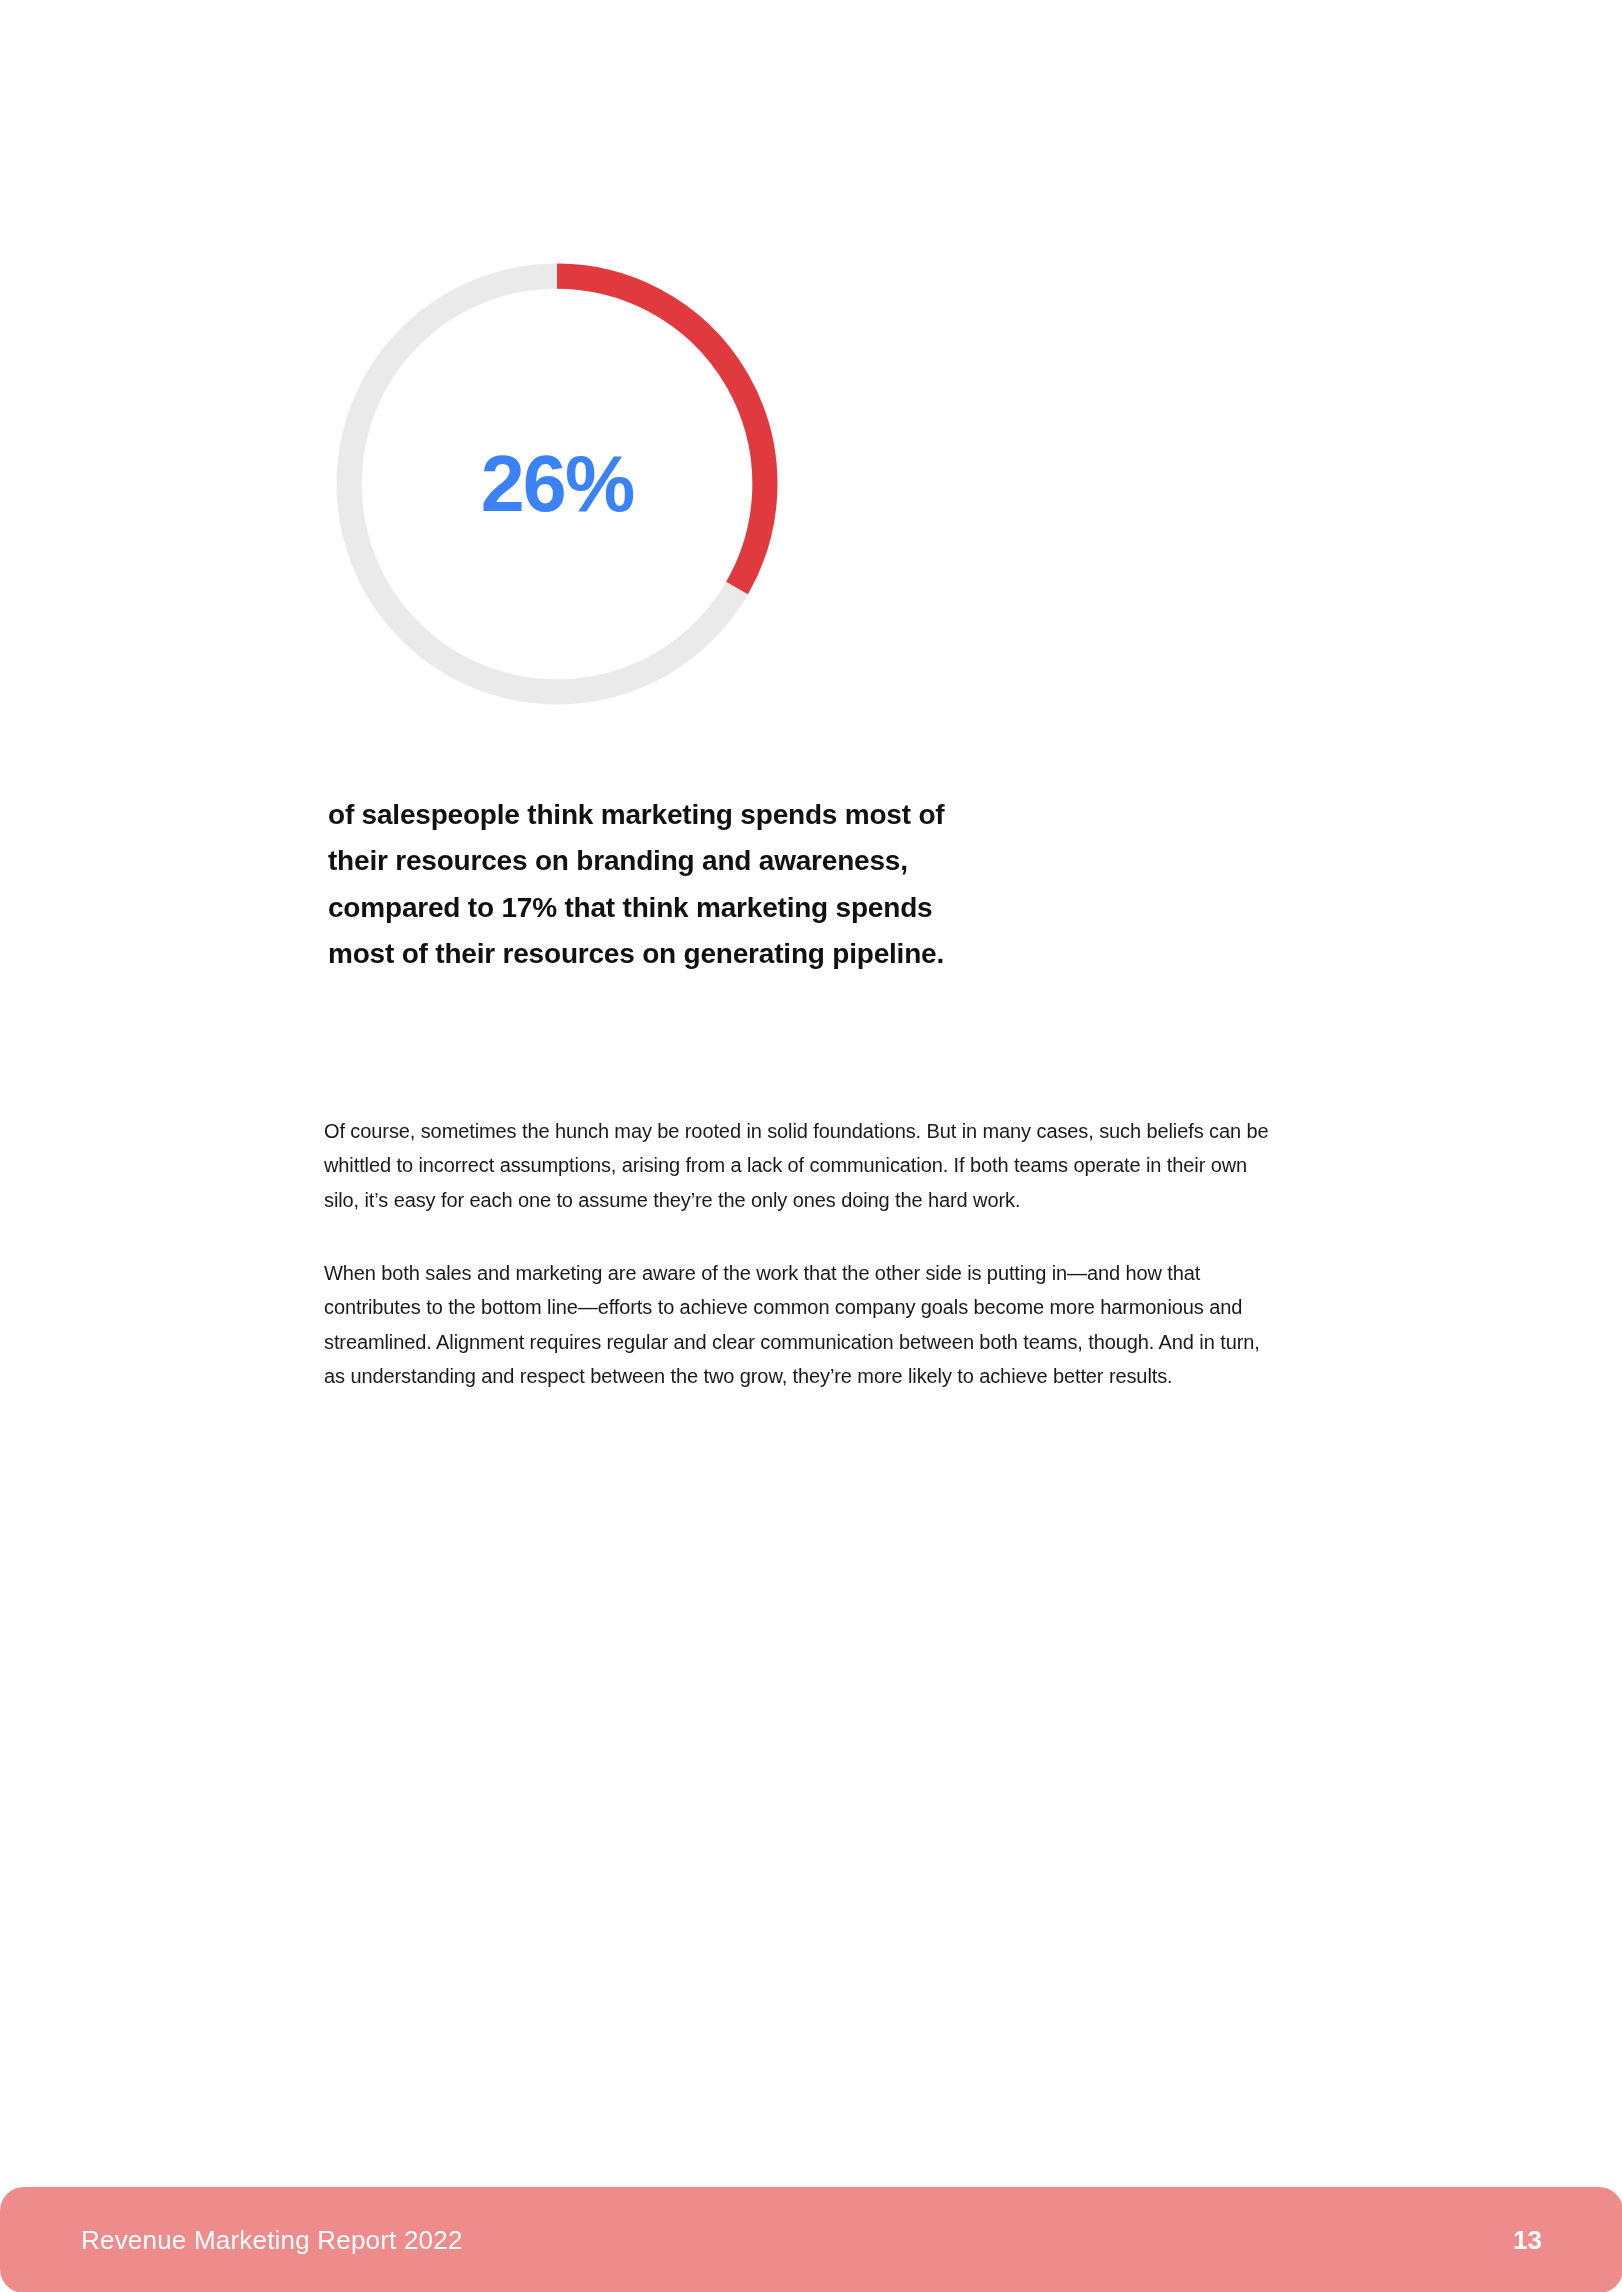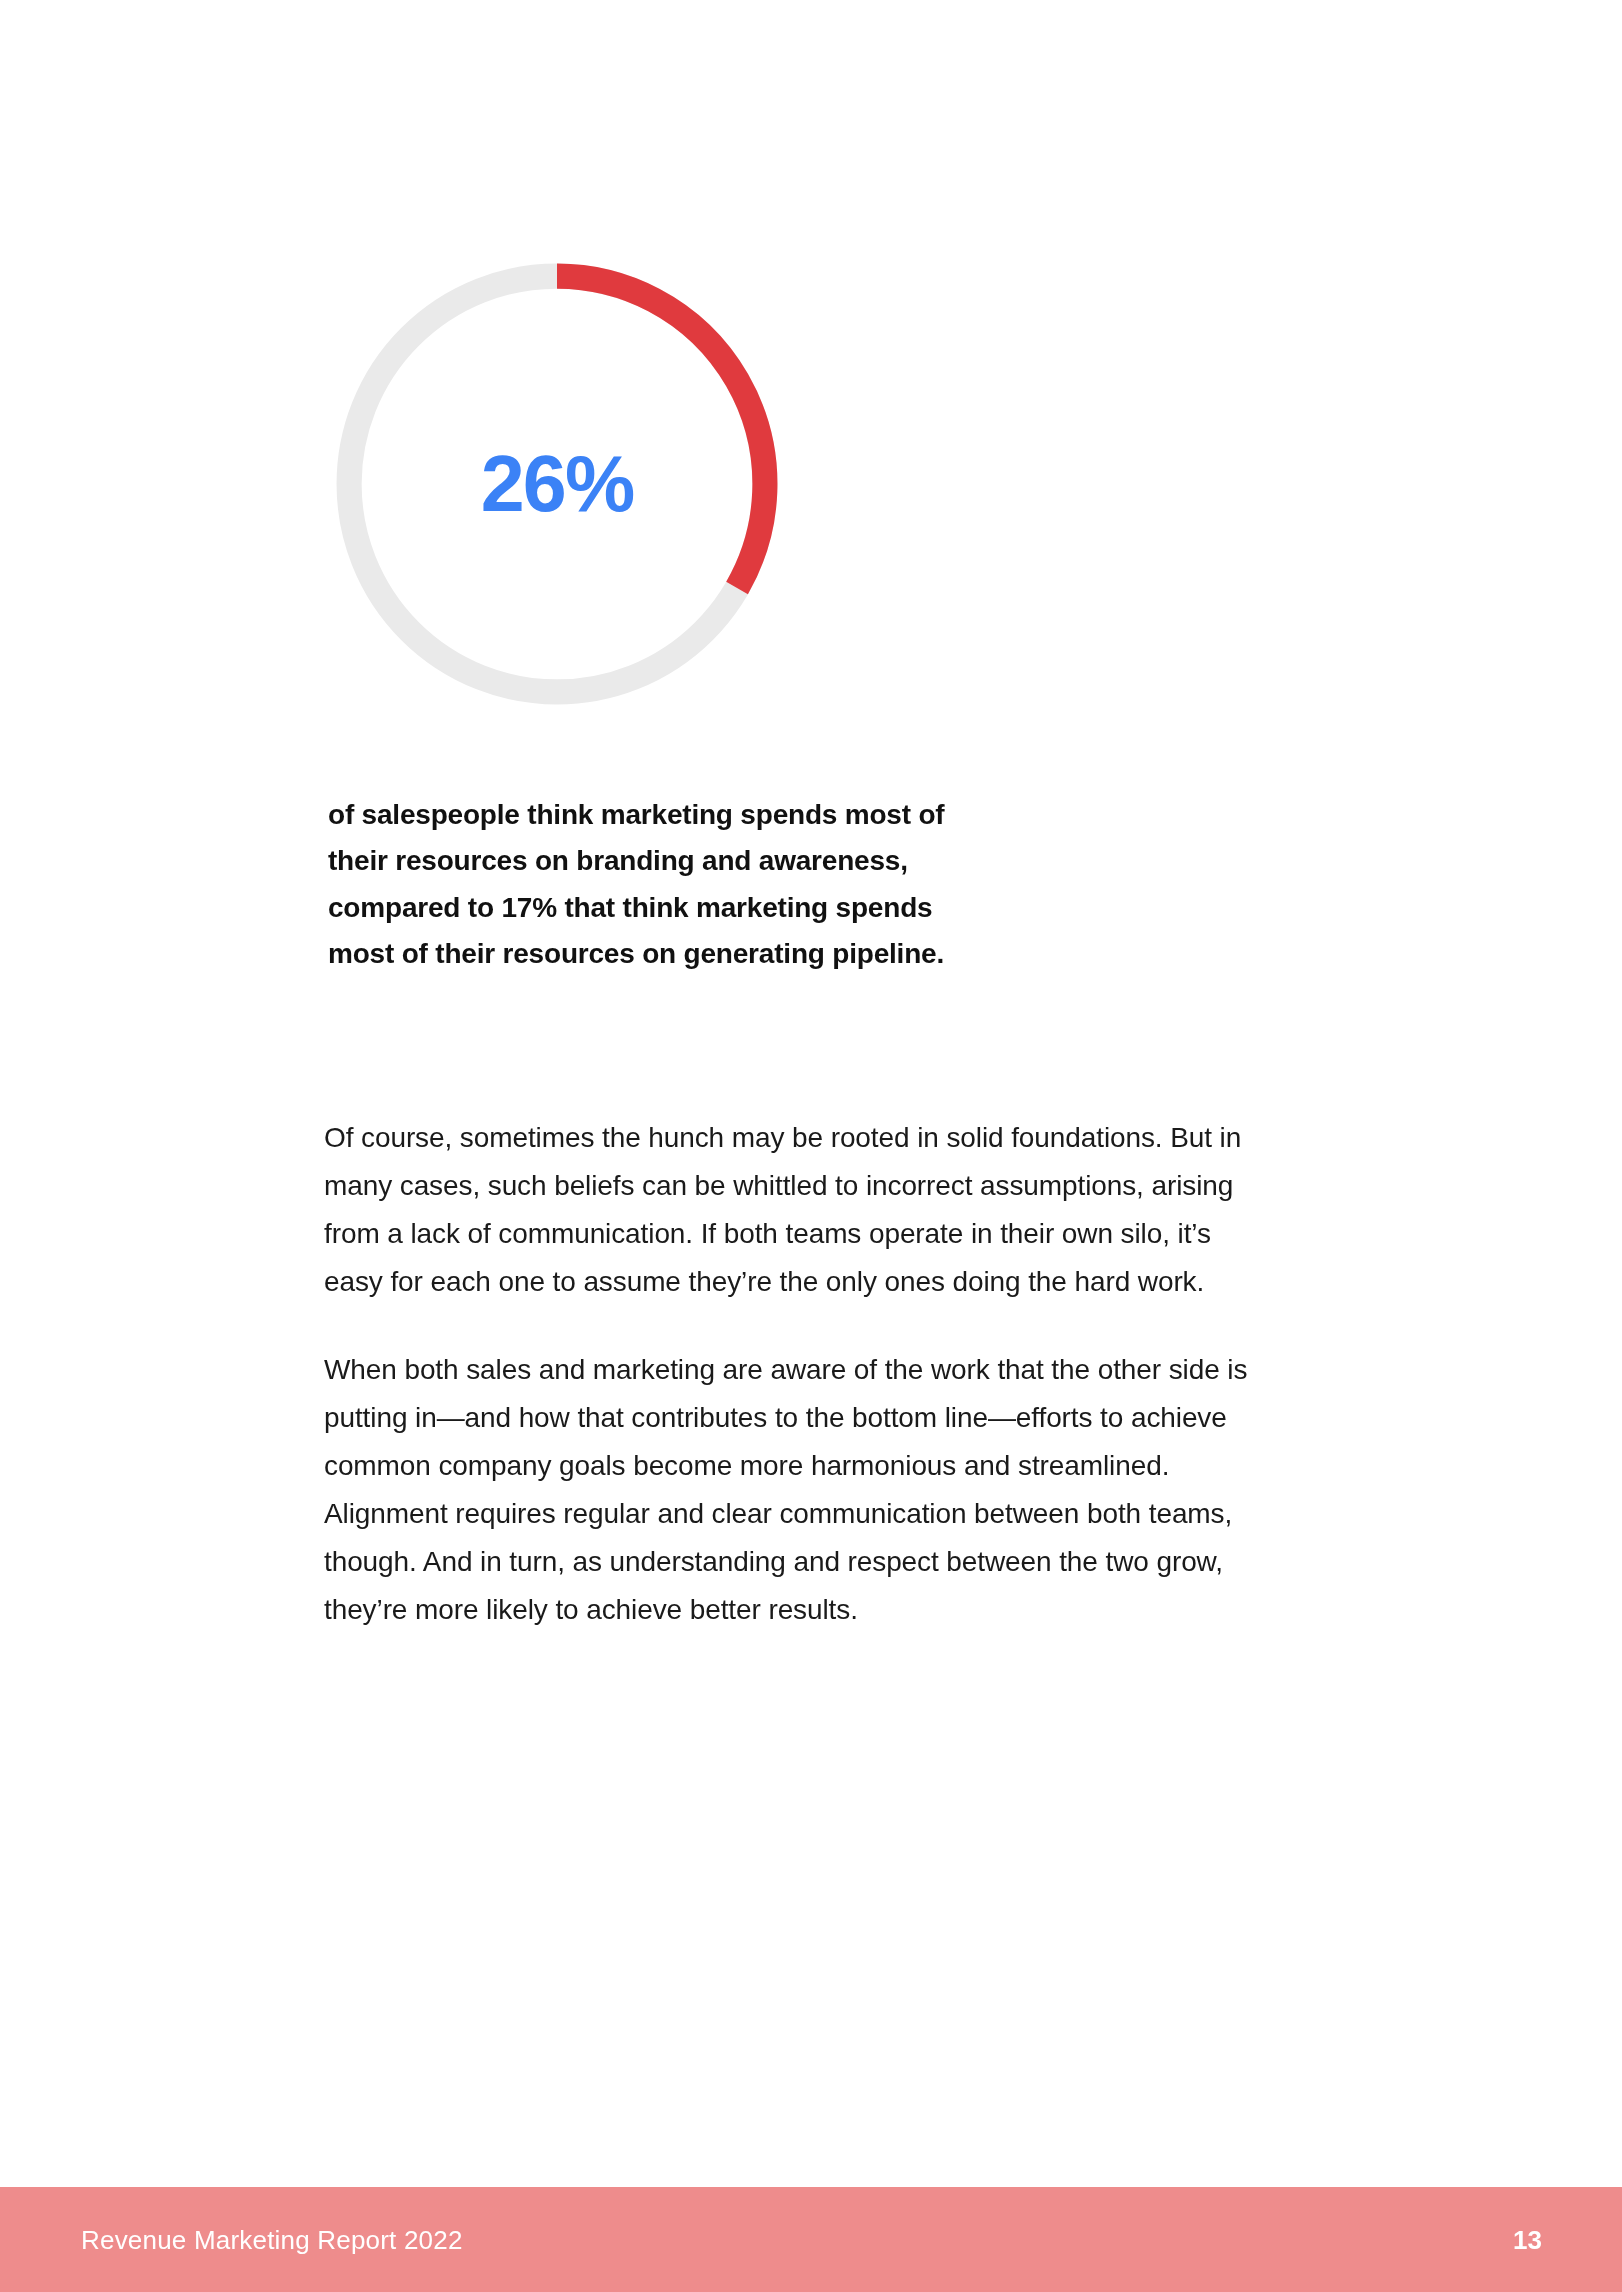--- a/index.html
+++ b/index.html
@@ -61,21 +61,21 @@
     line-height: 1.66;
     color: #111111;
     letter-spacing: -0.2px;
     max-width: 627px;
     margin: 4px;
   }
   .body-block {
     margin-top: 136px;
   }
   .body-para {
-    font-size: 28px;
+    font-size: 20px;
     font-weight: 400;
     line-height: 1.72;
     color: #1a1a1a;
     letter-spacing: -0.1px;
     margin: 0 0 39px 0;
     max-width: 949px;
   }
   .body-para:last-child { margin-bottom: 0; }
 
   
@@ -84,20 +84,21 @@
     left: 0;
     bottom: 0;
     width: 1623px;
     height: 106px;
     background: #EE8C8C;
     display: flex;
     align-items: center;
     justify-content: space-between;
     box-sizing: border-box;
     padding: 0 81px 0 81px;
+    border-radius: 24px;
   }
   .footer-title {
     color: #ffffff;
     font-size: 26px;
     font-weight: 400;
     letter-spacing: 0.2px;
   }
   .footer-page {
     color: #ffffff;
     font-size: 26px;

